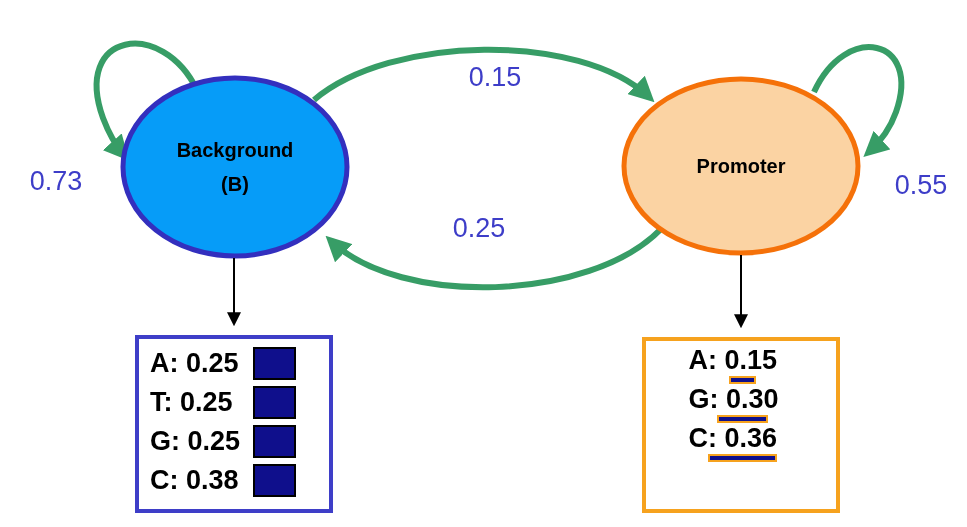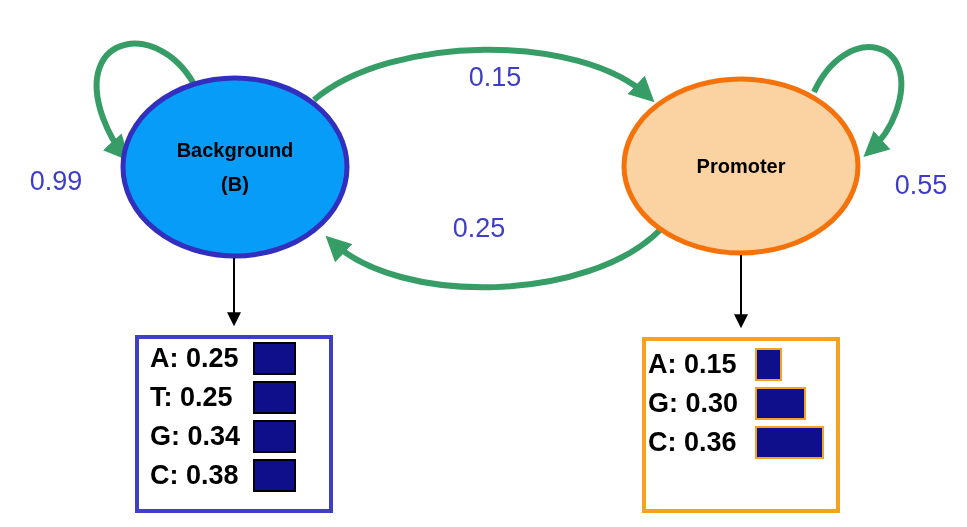--- a/index.html
+++ b/index.html
@@ -21,22 +21,22 @@
   }
   .prob-015{left:449px;top:62px;}
   .prob-025{left:433px;top:213px;}
   .prob-085{left:10px;top:166px;}
   .prob-075{left:875px;top:170px;}
   .emission-box{position:absolute;background:#fff;}
   .emission-box-b{left:135px;top:335px;width:190px;height:170px;border:4px solid #3e3ec8;}
   .emission-box-p{left:642px;top:337px;width:190px;height:168px;border:4px solid #f6a21e;}
   .emission-row{display:flex;align-items:center;height:39px;}
   .emission-box-b .emission-row{padding-left:11px;}
-  .emission-box-b .emission-row:first-child{}
-  .emission-box-p .emission-row{padding-left:2px;}
+  .emission-box-b .emission-row:first-child{margin-top:5px;}
+  .emission-box-p .emission-row{padding-left:2px;flex-direction:column;}
   .emission-box-p .emission-row:first-child{margin-top:4px;}
   .emission-label{font-weight:bold;font-size:27px;color:#000;}
   .emission-box-b .emission-label{width:103px;}
   .emission-box-p .emission-label{width:107px;}
   .emission-bar{height:29px;background:#0f0f8c;}
   .emission-box-b .emission-bar{border:2px solid #000000;}
   .emission-box-p .emission-bar{border:2px solid #f6a21e;}
 </style>
 </head>
 <body>
@@ -67,36 +67,36 @@
   </svg>
 
   <div class="state-label state-label-b">
     <span>Background</span>
     <span>(B)</span>
   </div>
   <div class="state-label state-label-p">
     <span>Promoter</span>
   </div>
 
-  <div class="prob-label prob-085">0.99</div>
+  <div class="prob-label prob-085">0.73</div>
   <div class="prob-label prob-075">0.55</div>
   <div class="prob-label prob-015">0.15</div>
   <div class="prob-label prob-025">0.25</div>
 
   <div class="emission-box emission-box-b">
     <div class="emission-row">
       <span class="emission-label">A: 0.25</span>
       <div class="emission-bar" style="width: 39px;"></div>
     </div>
     <div class="emission-row">
       <span class="emission-label">T: 0.25</span>
       <div class="emission-bar" style="width: 39px;"></div>
     </div>
     <div class="emission-row">
-      <span class="emission-label">G: 0.34</span>
+      <span class="emission-label">G: 0.25</span>
       <div class="emission-bar" style="width: 39px;"></div>
     </div>
     <div class="emission-row">
       <span class="emission-label">C: 0.38</span>
       <div class="emission-bar" style="width: 39px;"></div>
     </div>
   </div>
 
   <div class="emission-box emission-box-p">
     <div class="emission-row">

